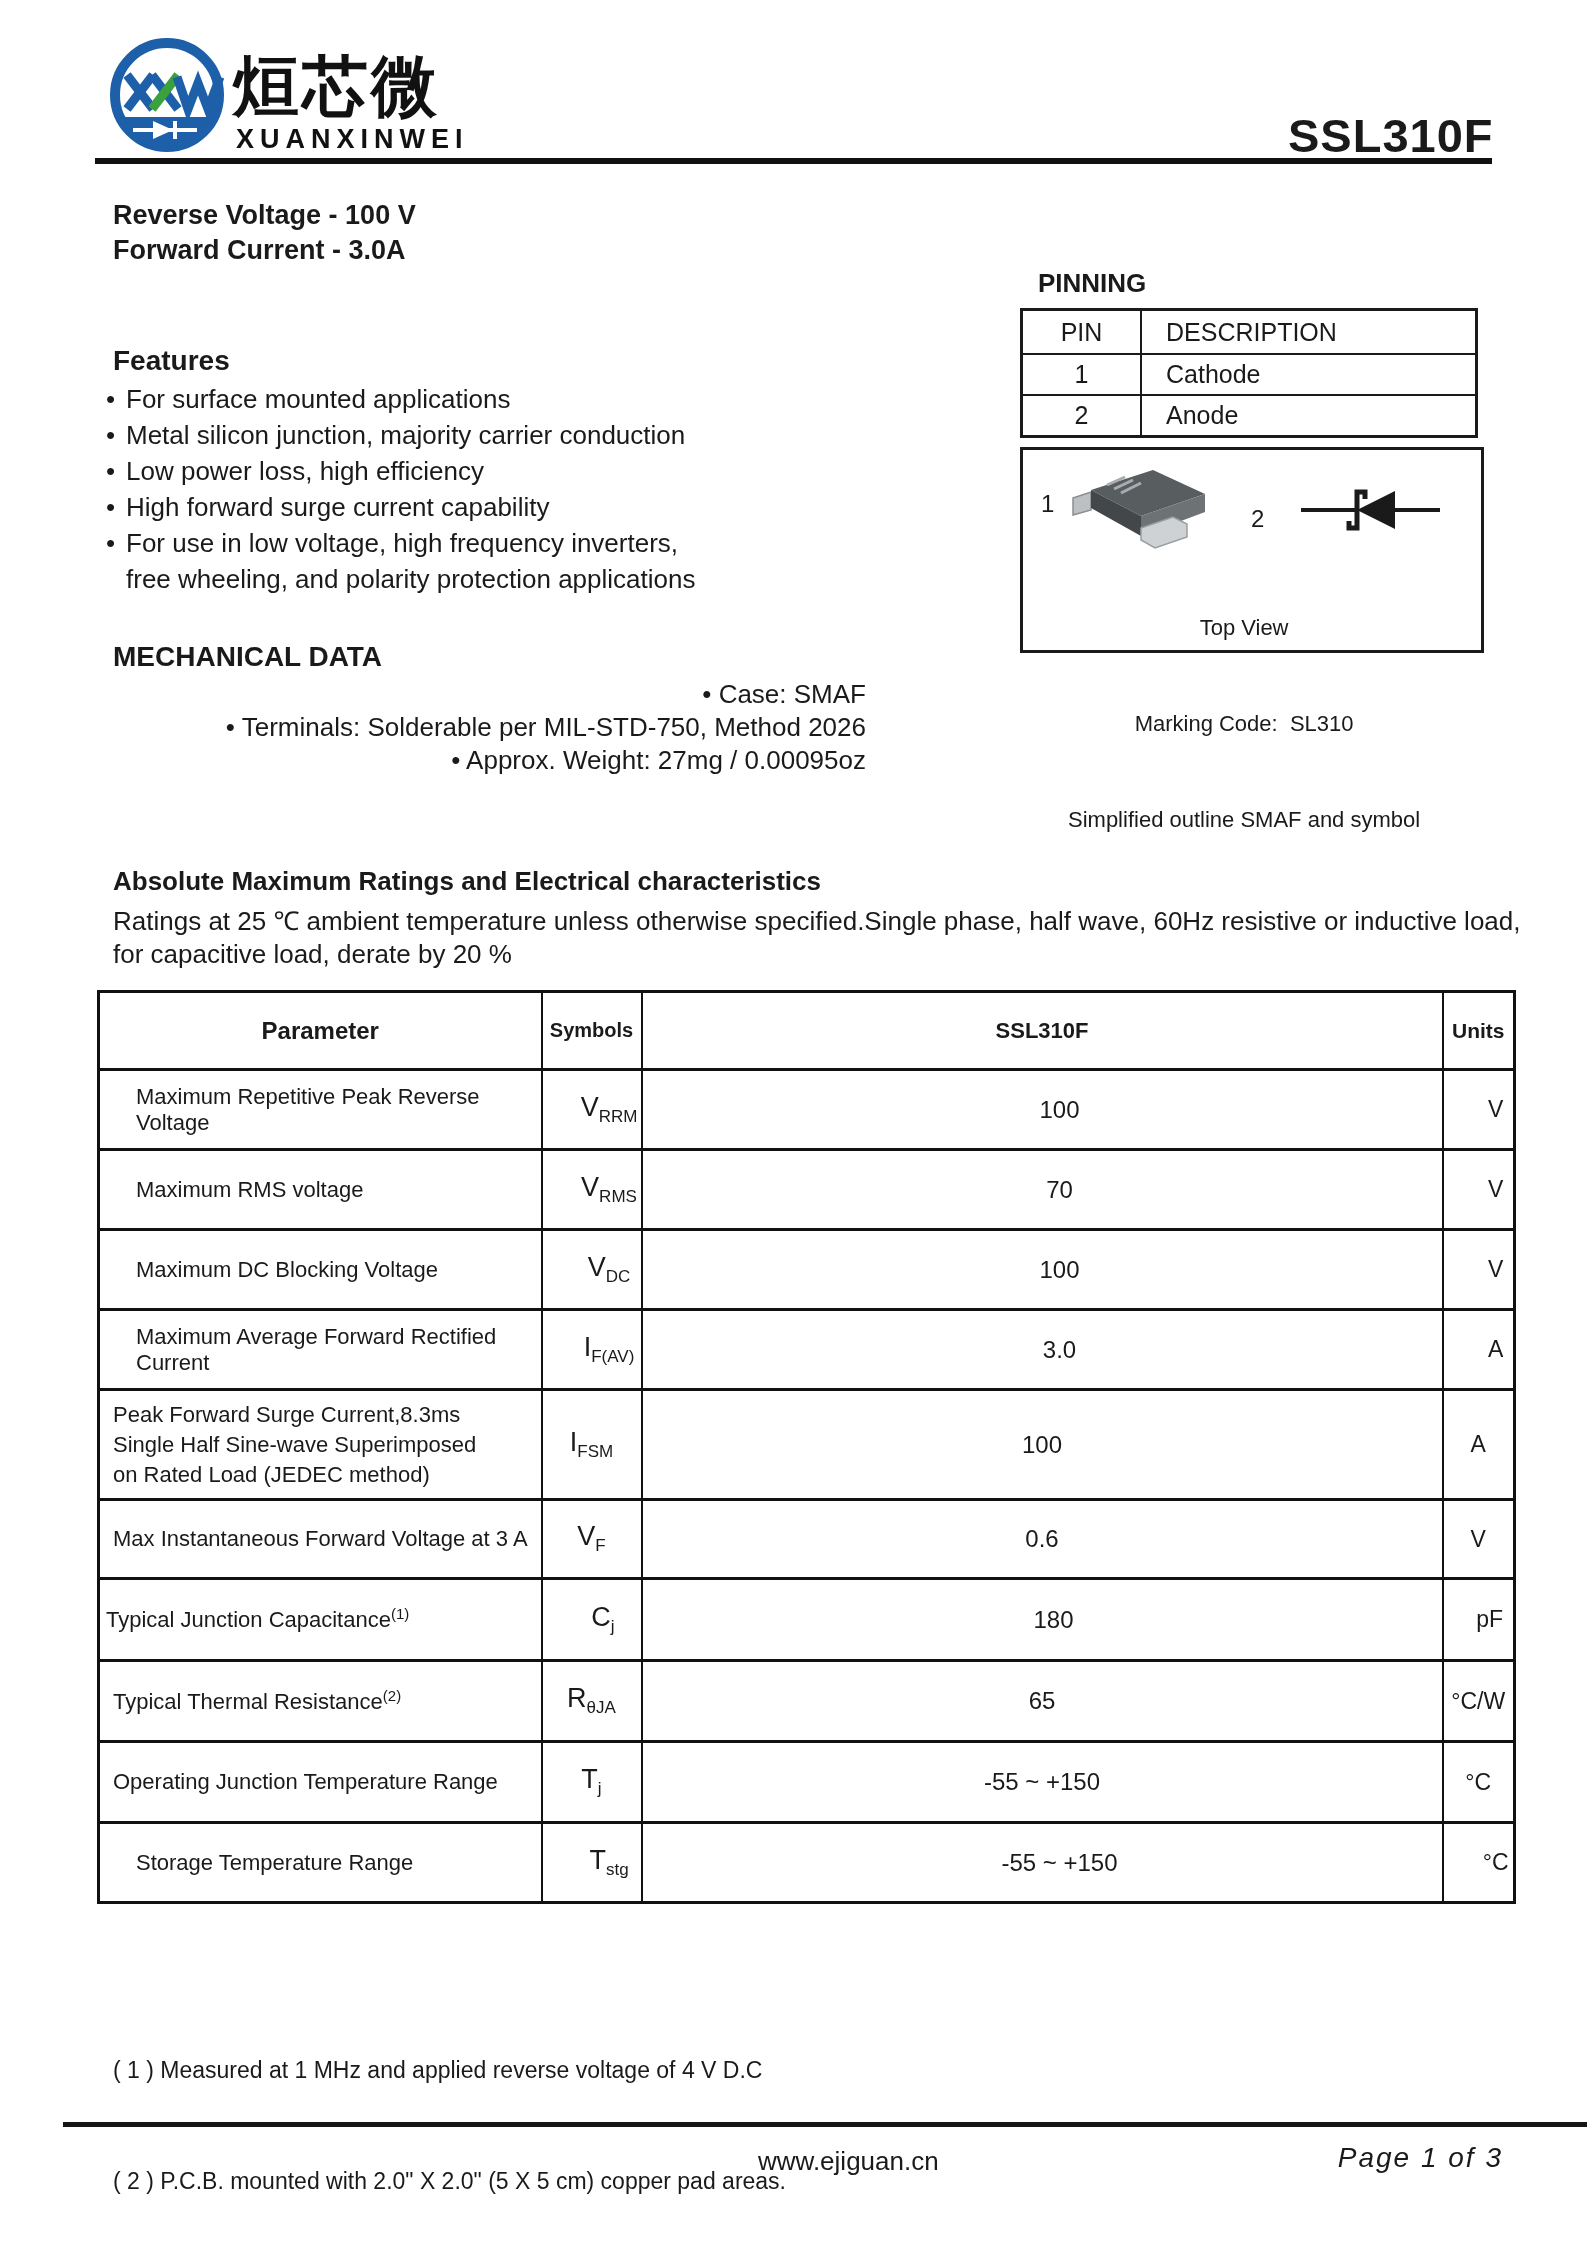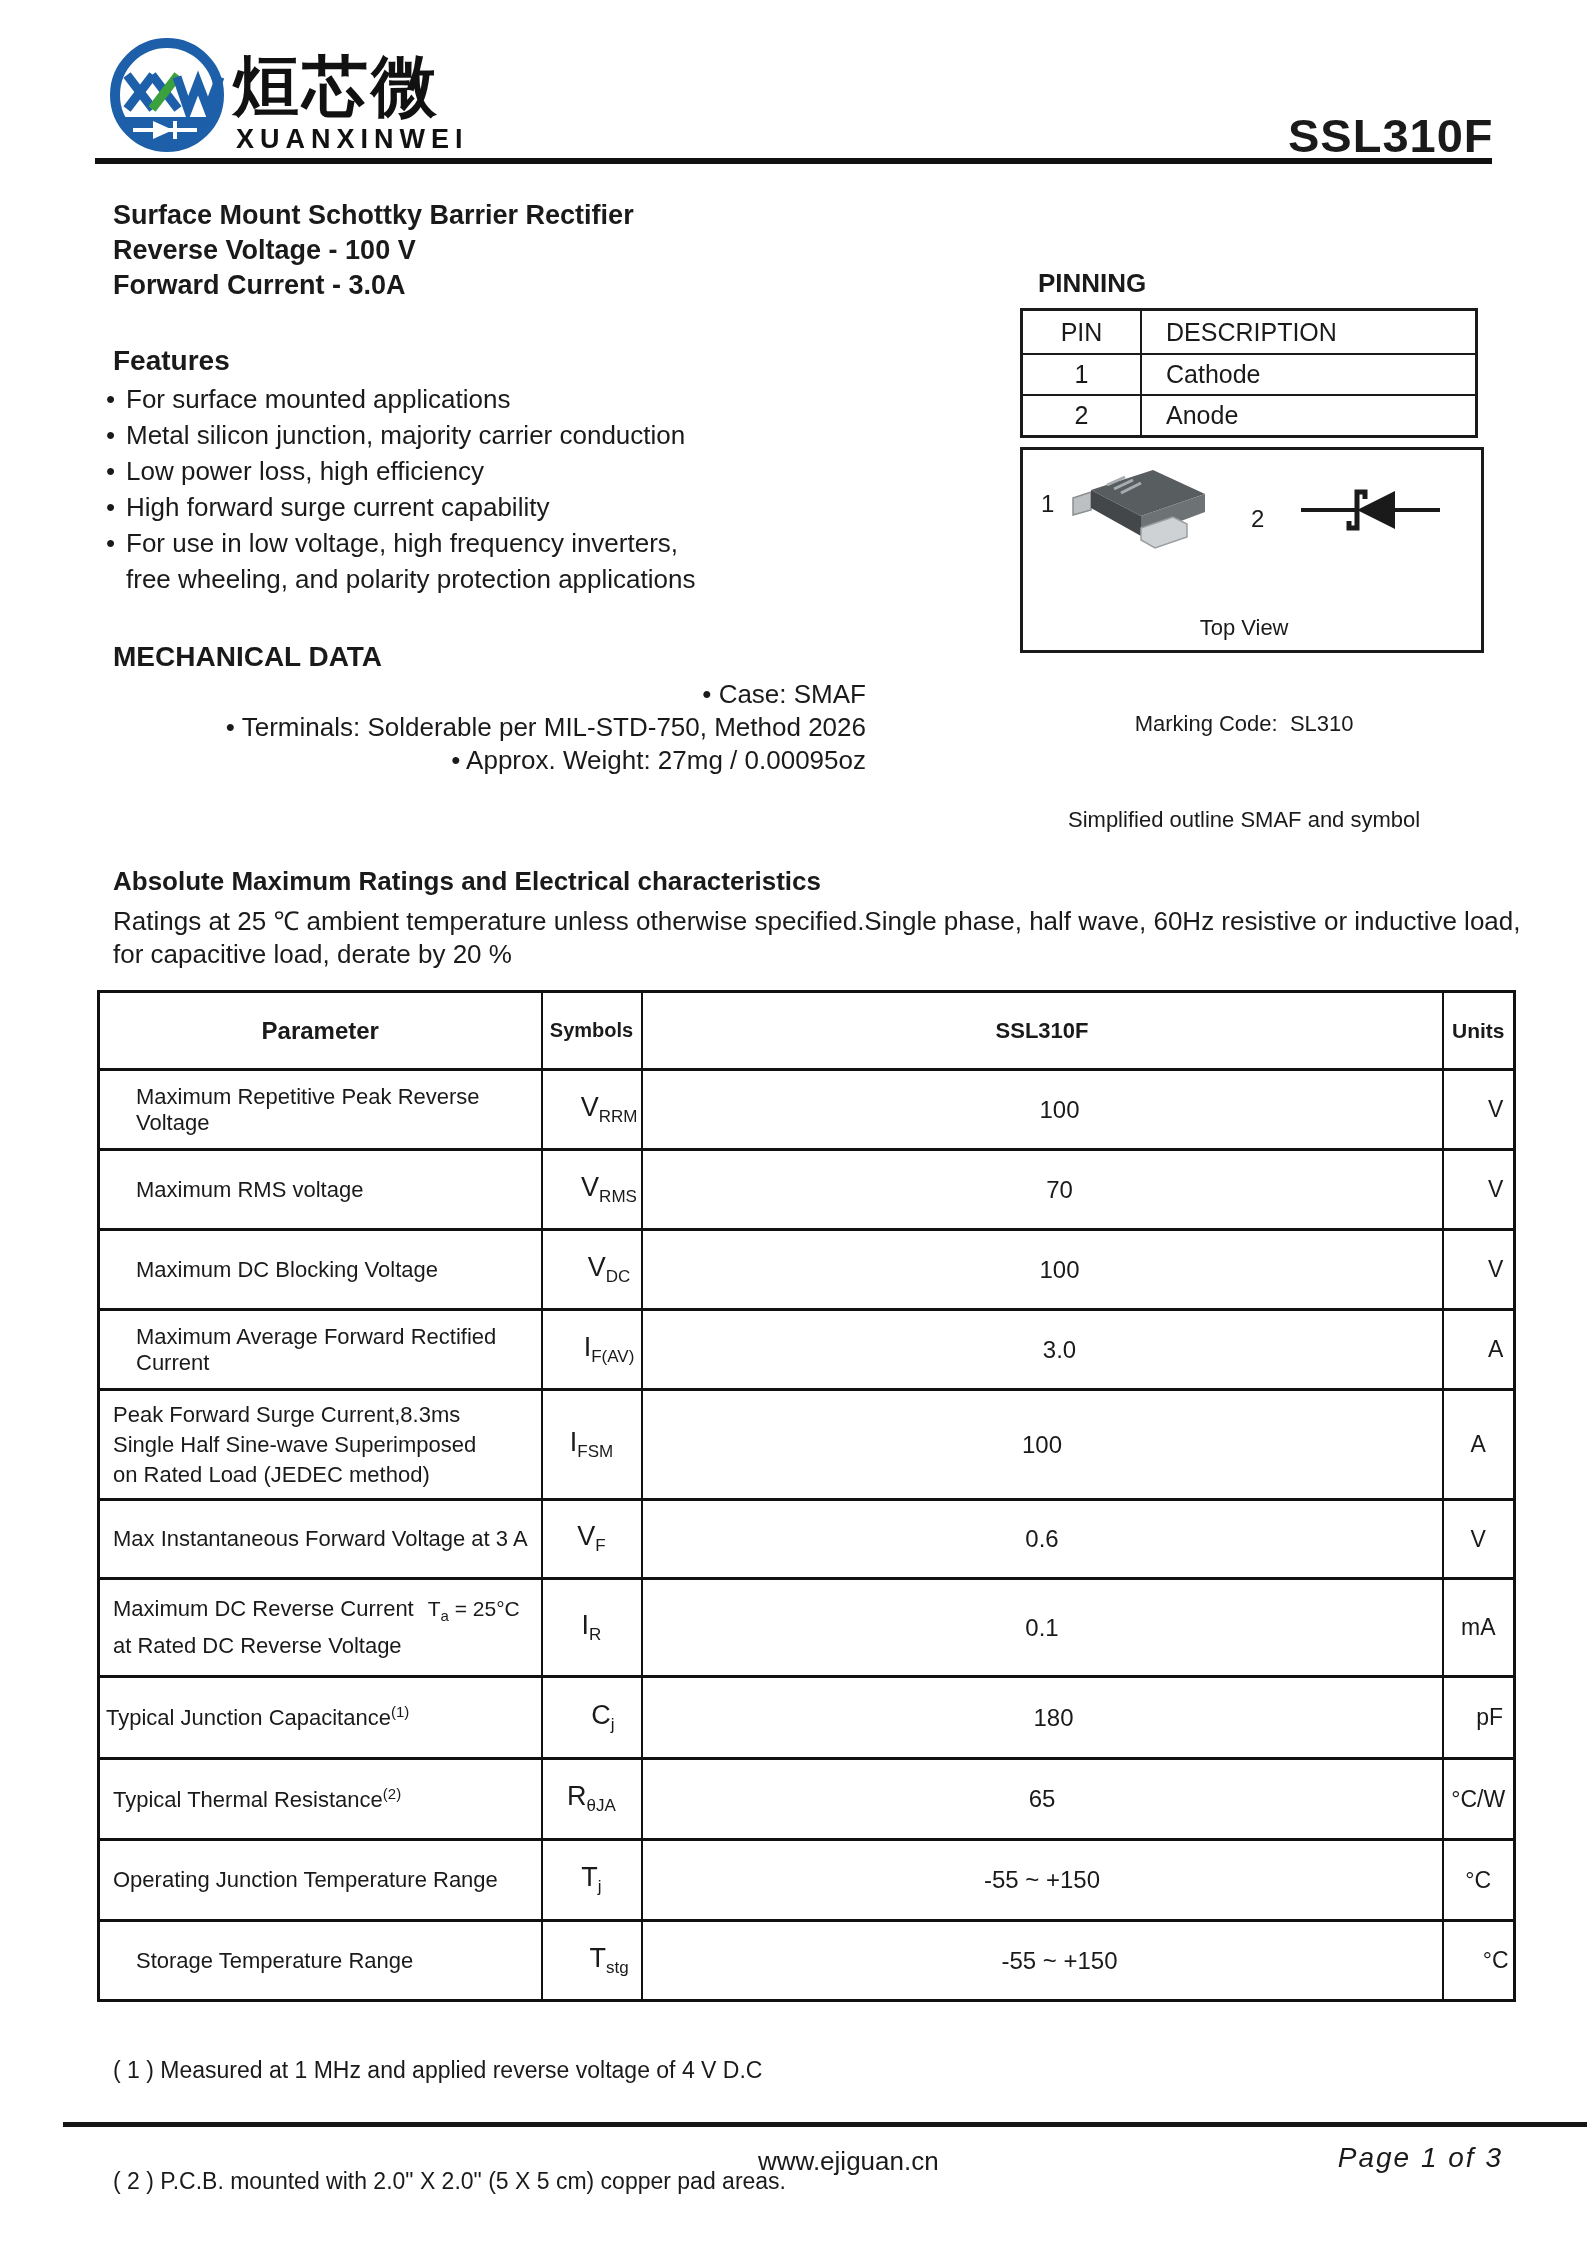--- a/index.html
+++ b/index.html
@@ -84,21 +84,20 @@
     <line x1="38" y1="97" x2="102" y2="97" stroke="#ffffff" stroke-width="4"></line>
     <polygon points="58,88 58,106 78,97" fill="#ffffff"></polygon>
     <line x1="80" y1="88" x2="80" y2="106" stroke="#ffffff" stroke-width="4"></line>
   </svg>
   <div class="abs cn-logo-text" style="left:233px;top:42px;">烜芯微</div>
   <div class="abs latin-logo-text" style="left:236px;top:124px;">XUANXINWEI</div>
   <div class="abs part-number" style="left:1288px;top:108px;">SSL310F</div>
   <div class="abs top-rule" style="left:95px;top:158px;width:1397px;"></div>
 
   <div class="abs summary" style="left:113px;top:198px;">
-    <div>Surface Mount Schottky Barrier Rectifier</div>
     <div>Reverse Voltage - 100 V</div>
     <div>Forward Current - 3.0A</div>
   </div>
 
   <div class="abs pinning-title" style="left:1038px;top:268px;">PINNING</div>
   <table class="pin-table abs" style="left:1020px;top:308px;">
     <tbody>
         <tr class="pin-hrow">
       <td class="pin-col" style="font-size:25px;">PIN</td>
       <td class="desc-col">DESCRIPTION</td>
@@ -217,29 +216,20 @@
       <td class="c-unit">A</td>
     </tr>
 
     <tr class="r74">
       <td class="c-param">Max Instantaneous Forward Voltage at 3 A</td>
       <td class="c-sym"><span>V</span><sub>F</sub></td>
       <td class="c-val">0.6</td>
       <td class="c-unit">V</td>
     </tr>
 
-    <tr class="r93">
-      <td class="c-param">
-        <div class="pline"><span>Maximum DC Reverse Current</span><span class="cond"><span>T</span><sub>a</sub> <span>= 25°C</span></span></div>
-        <div class="pline">at Rated DC Reverse Voltage</div>
-      </td>
-      <td class="c-sym"><span>I</span><sub>R</sub></td>
-      <td class="c-val">0.1</td>
-      <td class="c-unit">mA</td>
-    </tr>
 
     <tr class="r77">
       <td class="c-param" style="padding-left:6px;"><span>Typical Junction Capacitance</span><sup class="note-sup">(1)</sup></td>
       <td class="c-sym"><span>C</span><sub>j</sub></td>
       <td class="c-val">180</td>
       <td class="c-unit">pF</td>
     </tr>
 
     <tr class="r76">
       <td class="c-param"><span>Typical Thermal Resistance</span><sup class="note-sup">(2)</sup></td>

